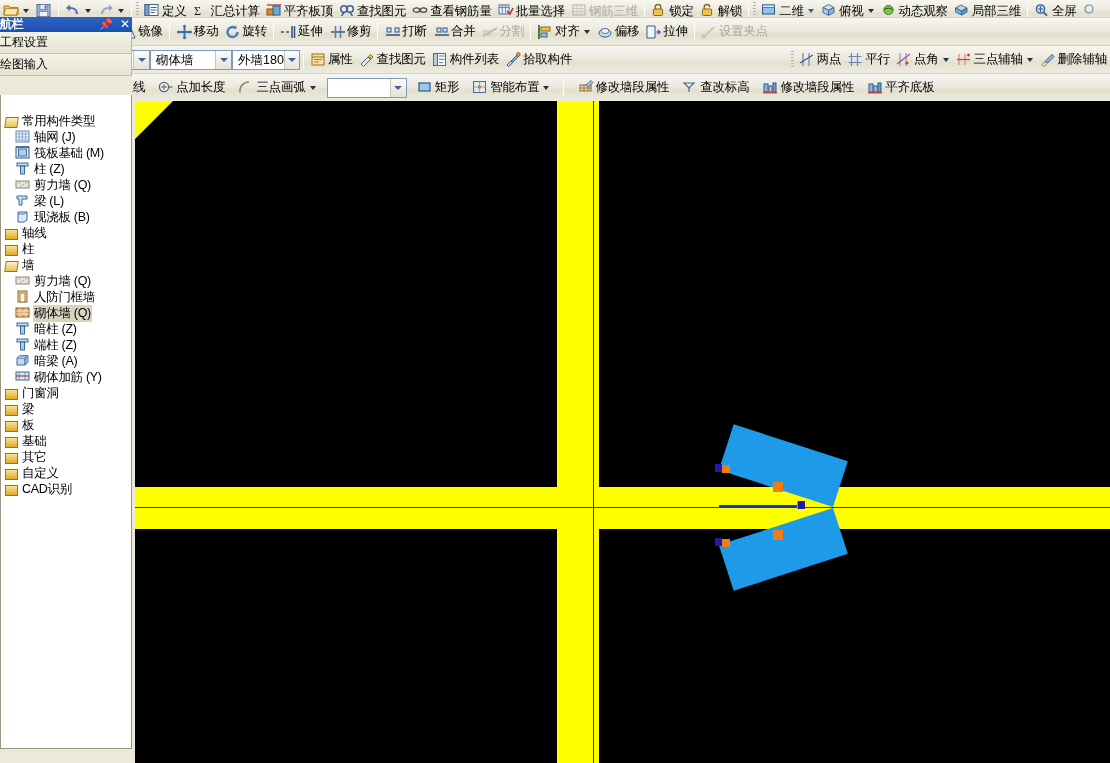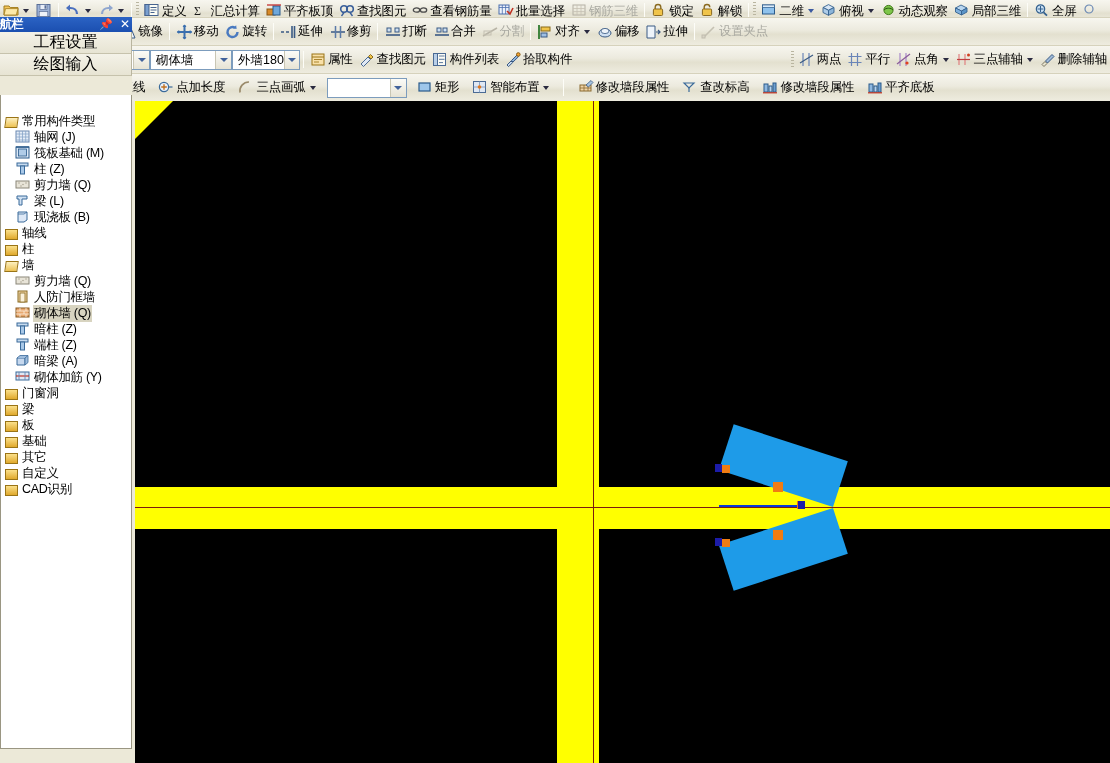--- a/index.html
+++ b/index.html
@@ -110,22 +110,22 @@
   .panel-title .ttxt { margin-left: -14px; font-weight: bold; letter-spacing:-0.3px;}
   .panel-title .pbtns { position: absolute; right: 2px; top: 0; display: flex; align-items: center; height: 15px; gap: 7px; }
   .pin-icon { color:#fff; font-size: 11px; line-height: 11px; }
   .close-icon { color:#fff; font-size: 12px; line-height: 11px; font-weight: bold;}
 
   .nav-btn {
     height: 22px;
     background: linear-gradient(to bottom,#f4f2e8,#e7e4d3);
     border-bottom: 1px solid #c6c2ac;
     border-right: 1px solid #b9b5a0;
-    display: flex; align-items: center; justify-content: center;
-    font-size: 16px; color: #000;
+    display: flex; align-items: center; justify-content: flex-start;
+    font-size: 12px; color: #000;
   }
 
   #tree-wrap {
     position: absolute;
     left: 0; top: 78px;
     width: 132px; height: 654px;
     background: #ffffff;
     border: 1px solid #9a9682;
     border-top: none;
     overflow: hidden;

